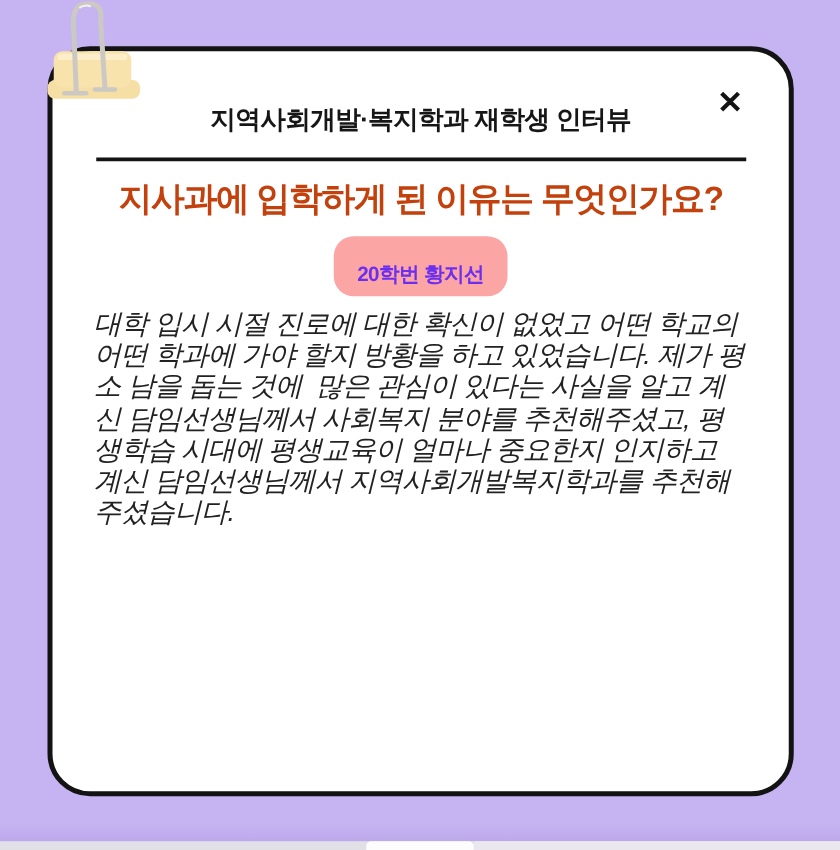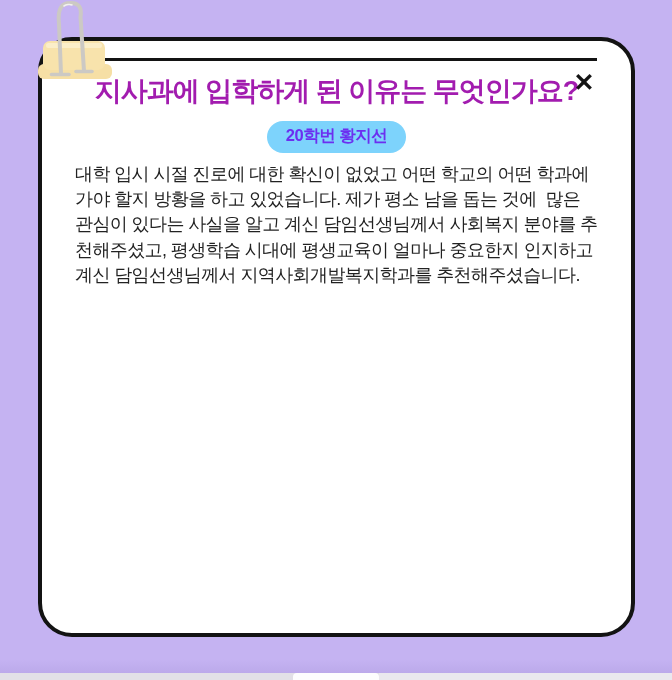--- a/index.html
+++ b/index.html
@@ -23,34 +23,35 @@
   .card-title{
     margin-top:40px;text-align:center;
     font-size:20.5px;font-weight:800;color:#161616;letter-spacing:-0.5px;
   }
   .divider{
     height:3px;background:#131313;border:none;
     width:520px;margin:17px auto 0 auto;
   }
   .question{
     margin-top:12px;text-align:center;
-    font-size:27px;font-weight:800;color:#a21caf;letter-spacing:-1px;
+    font-size:27px;font-weight:800;color:#c2410c;letter-spacing:-1px;
   }
   .badge-row{text-align:center;margin-top:12px;}
   .badge{
-    display:inline-block;background:#7dd3fc;color:#6c2ff0;
+    display:inline-block;background:#fca5a5;color:#6c2ff0;
     font-size:16.5px;font-weight:800;letter-spacing:-0.5px;
-    padding:4px 19px 6px 19px;border-radius:16px;
+    padding:20px 19px 6px 19px;border-radius:16px;
   }
   .answer{margin-top:9px;}
   .answer p{
     margin:0 0 16px 0;
-    font-size:18px;line-height:25.2px;font-weight:500;
+    font-size:22px;line-height:25.2px;font-weight:500;
     color:#222222;letter-spacing:-0.6px;
     white-space:pre-wrap;
+    font-style:italic;
   }
   .answer p:last-child{margin-bottom:0;}
   
   .clip{position:absolute;left:36px;top:0px;width:78px;height:84px;z-index:2;}
   
   .bottom-strip{
     position:absolute;left:0;right:0;bottom:0;height:7px;
     background:#e2e0e7;z-index:3;
   }
   .strip-right{position:absolute;top:0;bottom:0;left:379px;right:0;background:#eae8ee;}
@@ -66,20 +67,21 @@
 </style>
 </head>
 <body>
 
 <div class="stage">
 
   <div class="card">
 
     <button class="close-btn">✕</button>
 
+    <div class="card-title">지역사회개발·복지학과 재학생 인터뷰</div>
 
     <hr class="divider">
 
     <div class="question">지사과에 입학하게 된 이유는 무엇인가요?</div>
 
     <div class="badge-row">
       <span class="badge">20학번 황지선</span>
     </div>
 
     <div class="answer">

